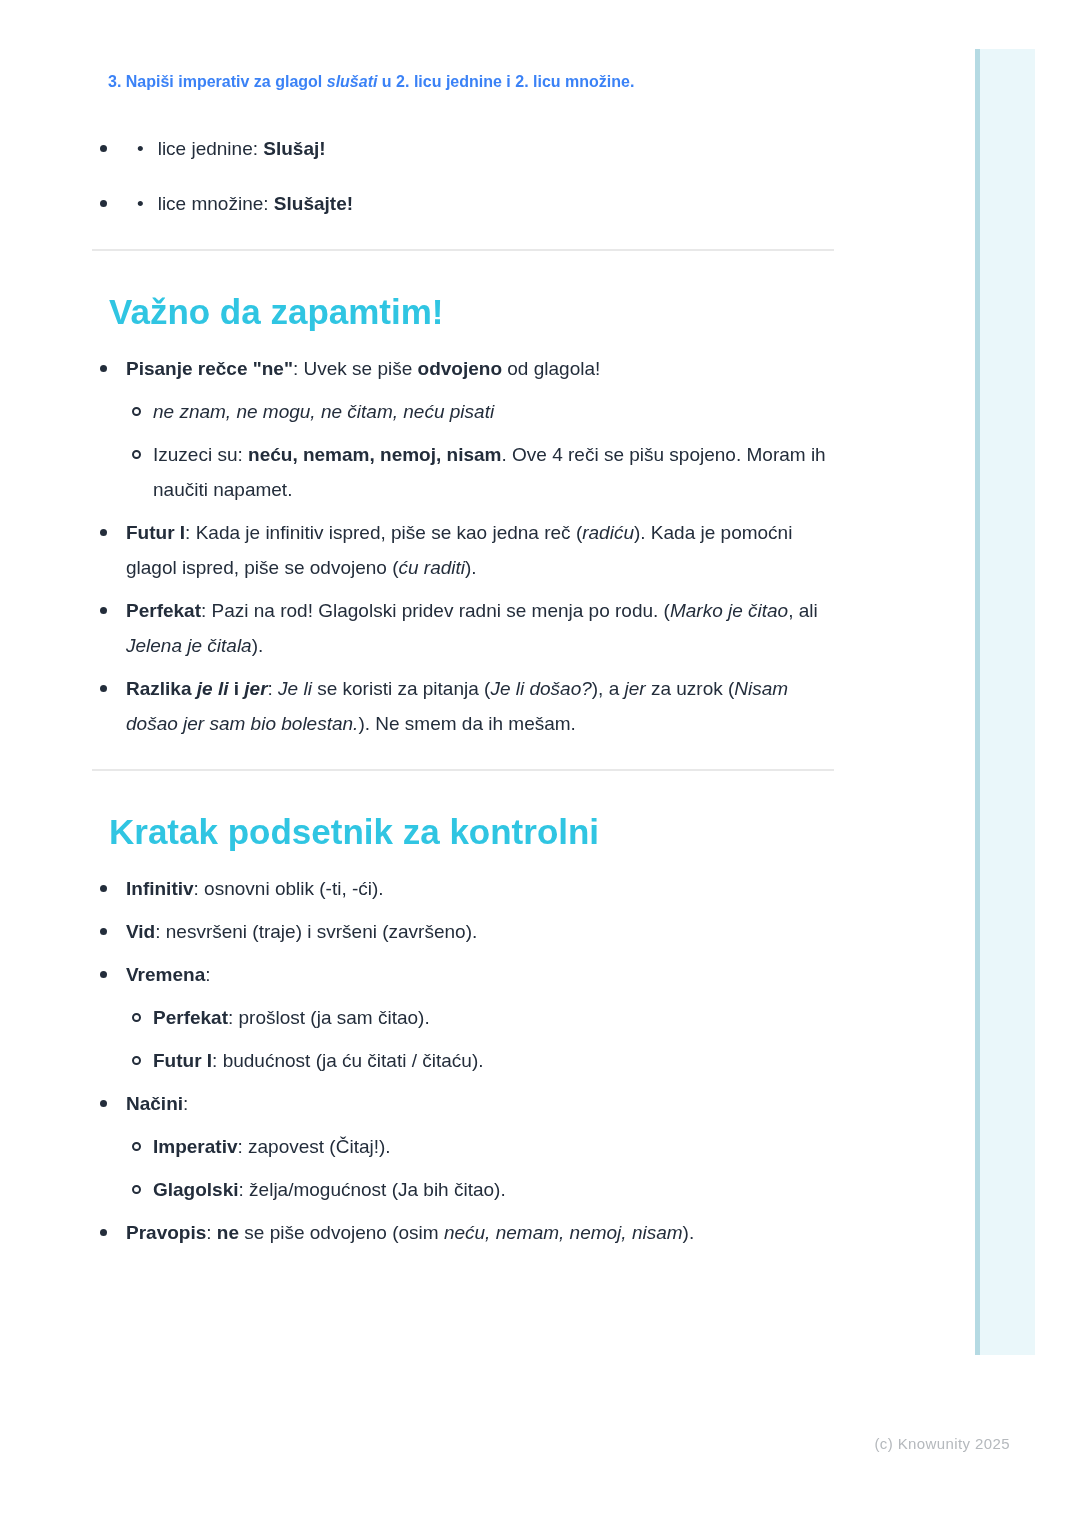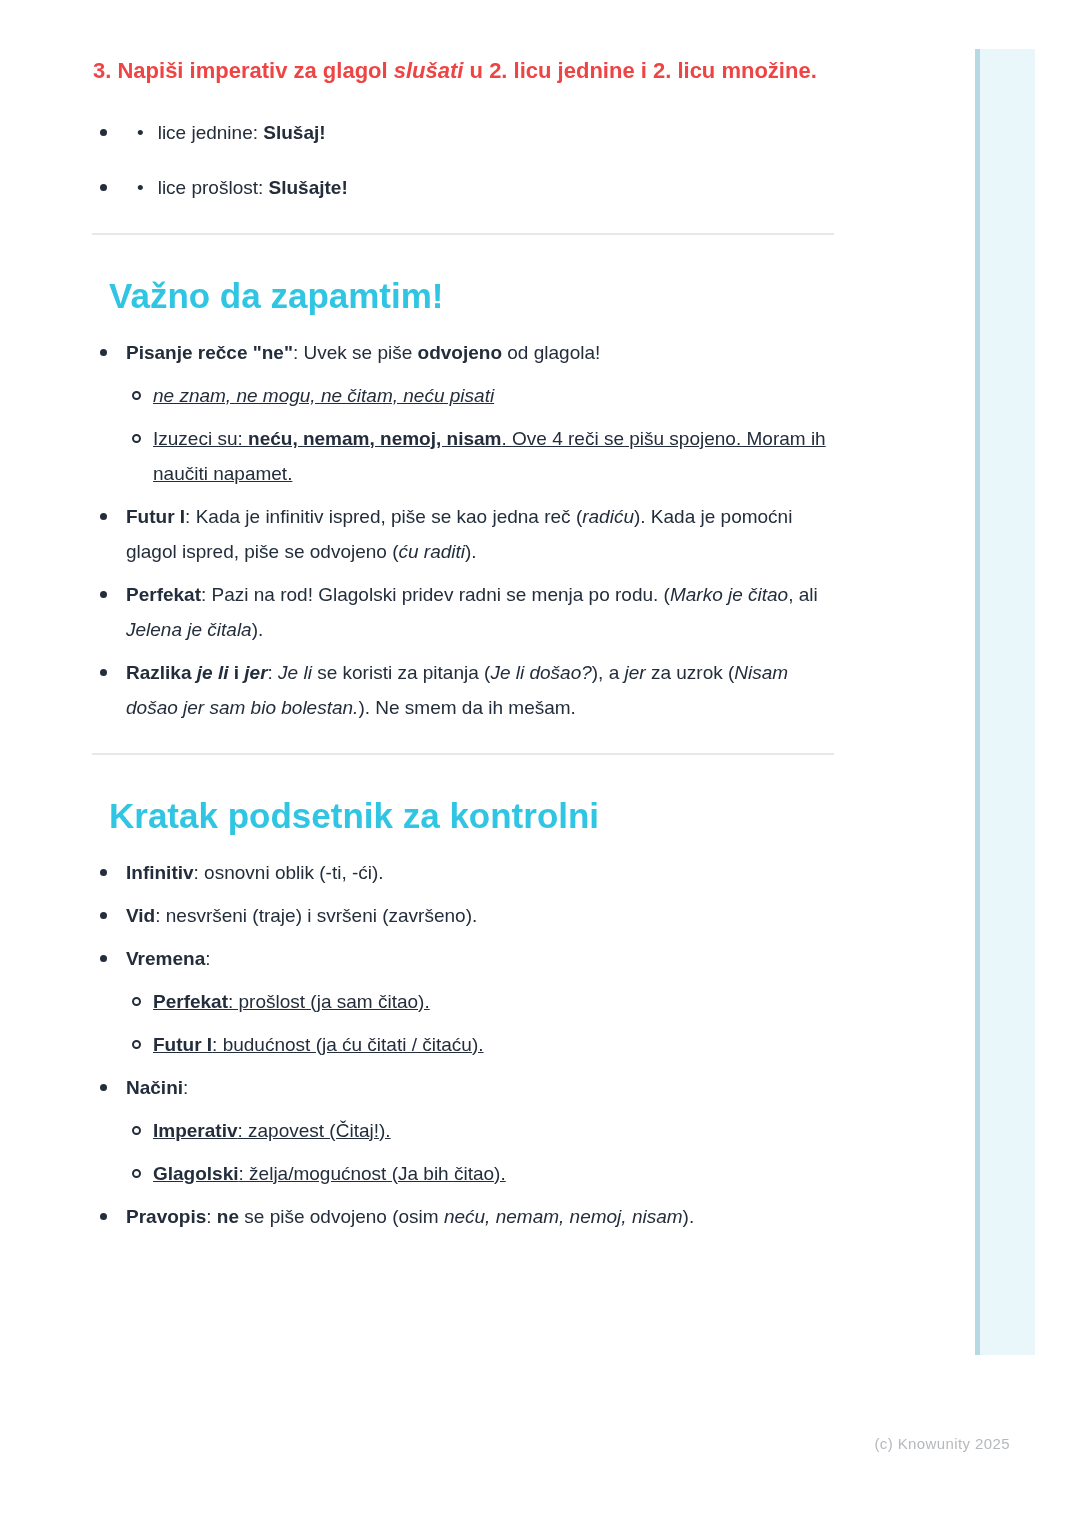--- a/index.html
+++ b/index.html
@@ -11,41 +11,41 @@
     font-family: "Liberation Sans", sans-serif;
     color: #232d3b;
     overflow: hidden;
   }
   .page {
     position: absolute;
     left: 92px; top: 56px;
     width: 742px;
   }
   .question-title {
-    margin: 1px;
-    font-size: 22px;
+    margin: 16px;
+    font-size: 16px;
     line-height: 1.3;
     font-weight: 700;
-    color: #ef4444;
+    color: #3b82f6;
   }
   ul.blist {
     list-style: none;
     margin: 0; padding: 0;
     font-size: 19px;
   }
-  ul.answers { margin-top: 29px; }
+  ul.answers { margin-top: 38px; }
   ul.answers li { margin-bottom: 20px; }
   ul.sec-list { margin-top: 18px; }
   li.item {
     display: flex;
     align-items: flex-start;
     line-height: 35px;
     margin-bottom: 8px;
   }
-  li.level-2 { margin-left: 40px; text-decoration: underline; }
+  li.level-2 { margin-left: 40px; }
   .marker { flex: 0 0 auto; }
   .marker.disc {
     width: 7px; height: 7px;
     border-radius: 50%;
     background: #232d3b;
     margin: 14px 19px 0 8px;
   }
   ul.answers .marker.disc { margin-right: 30px; }
   .marker.circle {
     width: 9px; height: 9px;
@@ -93,21 +93,21 @@
 
   <h1 class="question-title"><span class="seg b">3. Napiši imperativ za glagol </span><span class="seg b i">slušati</span><span class="seg b"> u 2. licu jednine i 2. licu množine.</span></h1>
 
   <ul class="blist answers">
       <li class="item level-1">
         <span class="marker disc"></span>
         <span class="content"><span class="seg inner-bullet">•</span><span class="seg">lice jednine: </span><span class="seg b">Slušaj!</span></span>
       </li>
       <li class="item level-1">
         <span class="marker disc"></span>
-        <span class="content"><span class="seg inner-bullet">•</span><span class="seg">lice prošlost: </span><span class="seg b">Slušajte!</span></span>
+        <span class="content"><span class="seg inner-bullet">•</span><span class="seg">lice množine: </span><span class="seg b">Slušajte!</span></span>
       </li>
     </ul>
 
   <hr class="divider">
 
   <section>
     <h2 class="section-heading">Važno da zapamtim!</h2>
     <ul class="blist sec-list">
         <li class="item level-1">
           <span class="marker disc"></span>

